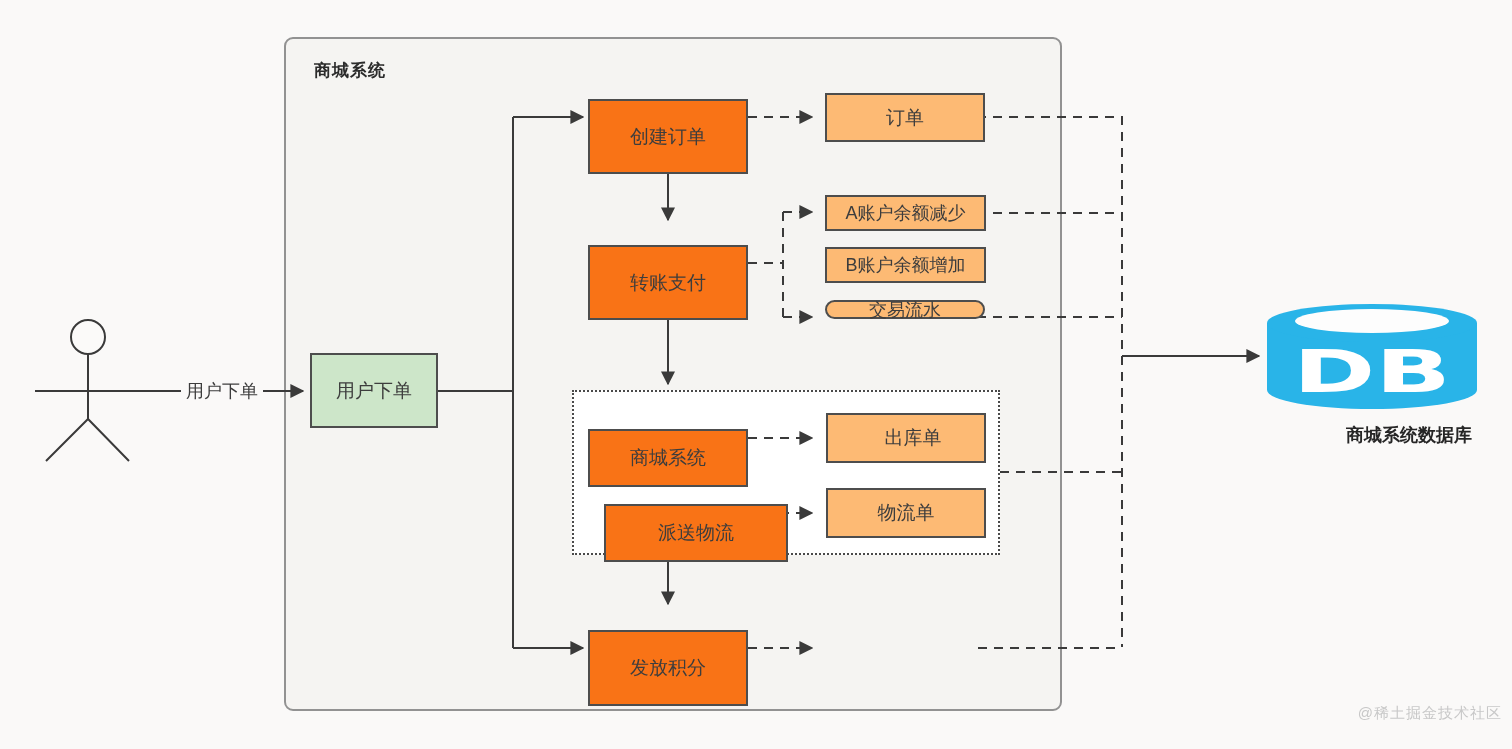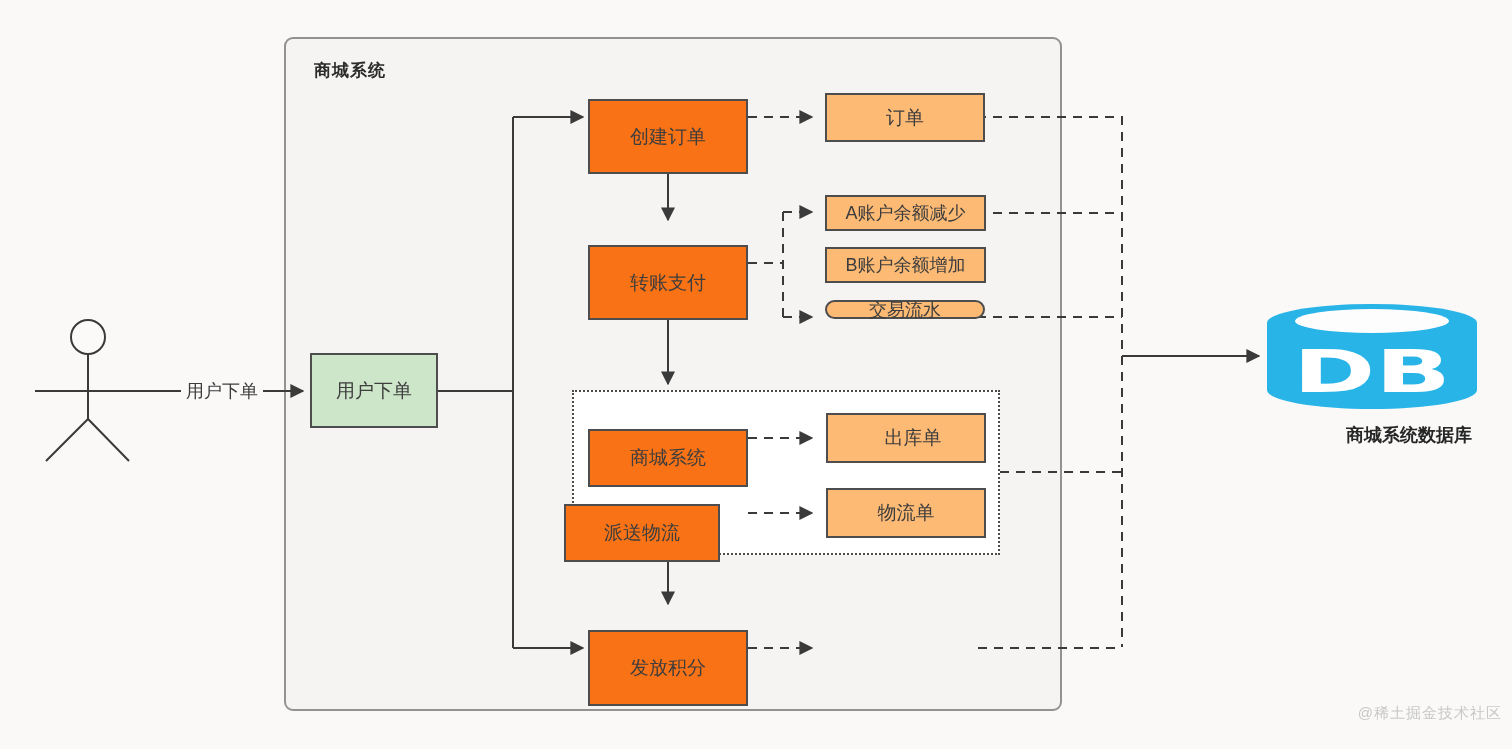--- a/index.html
+++ b/index.html
@@ -23,21 +23,21 @@
     border:2px solid #4d4d4d;box-sizing:border-box;font-size:19px;color:#3d3d3d;
     white-space:nowrap;z-index:3;
   }
   .pink{background:#f97316;margin-top:20px;}
   .orange{background:#fdba74;margin-left:8px;}
   .green{background:#cde6c9;}
   #n-submit{left:310px;top:353px;width:128px;height:75px;}
   #n-create{left:588px;top:79px;width:160px;height:75px;}
   #n-transfer{left:588px;top:225px;width:160px;height:75px;}
   #n-ship{left:588px;top:409px;width:160px;height:58px;}
-  #n-dispatch{left:564px;top:484px;width:156px;height:58px;}
+  #n-dispatch{left:604px;top:484px;width:184px;height:58px;}
   #n-points{left:588px;top:610px;width:160px;height:76px;}
   #n-order{left:817px;top:93px;width:160px;height:49px;}
   #n-accta{left:817px;top:195px;width:161px;height:36px;font-size:18px;}
   #n-acctb{left:817px;top:247px;width:161px;height:36px;font-size:18px;}
   #n-flow{left:817px;top:300px;width:160px;height:19px;font-size:18px;border-radius:17px;}
   #n-outbound{left:818px;top:413px;width:160px;height:50px;padding-left:14px;}
   #n-logistics{left:818px;top:488px;width:160px;height:50px;}
   #n-addpoints{left:818px;top:624px;width:160px;height:49px;}
   .edge-label{
     position:absolute;left:181px;top:379px;padding:0 5px;background:#faf9f8;

